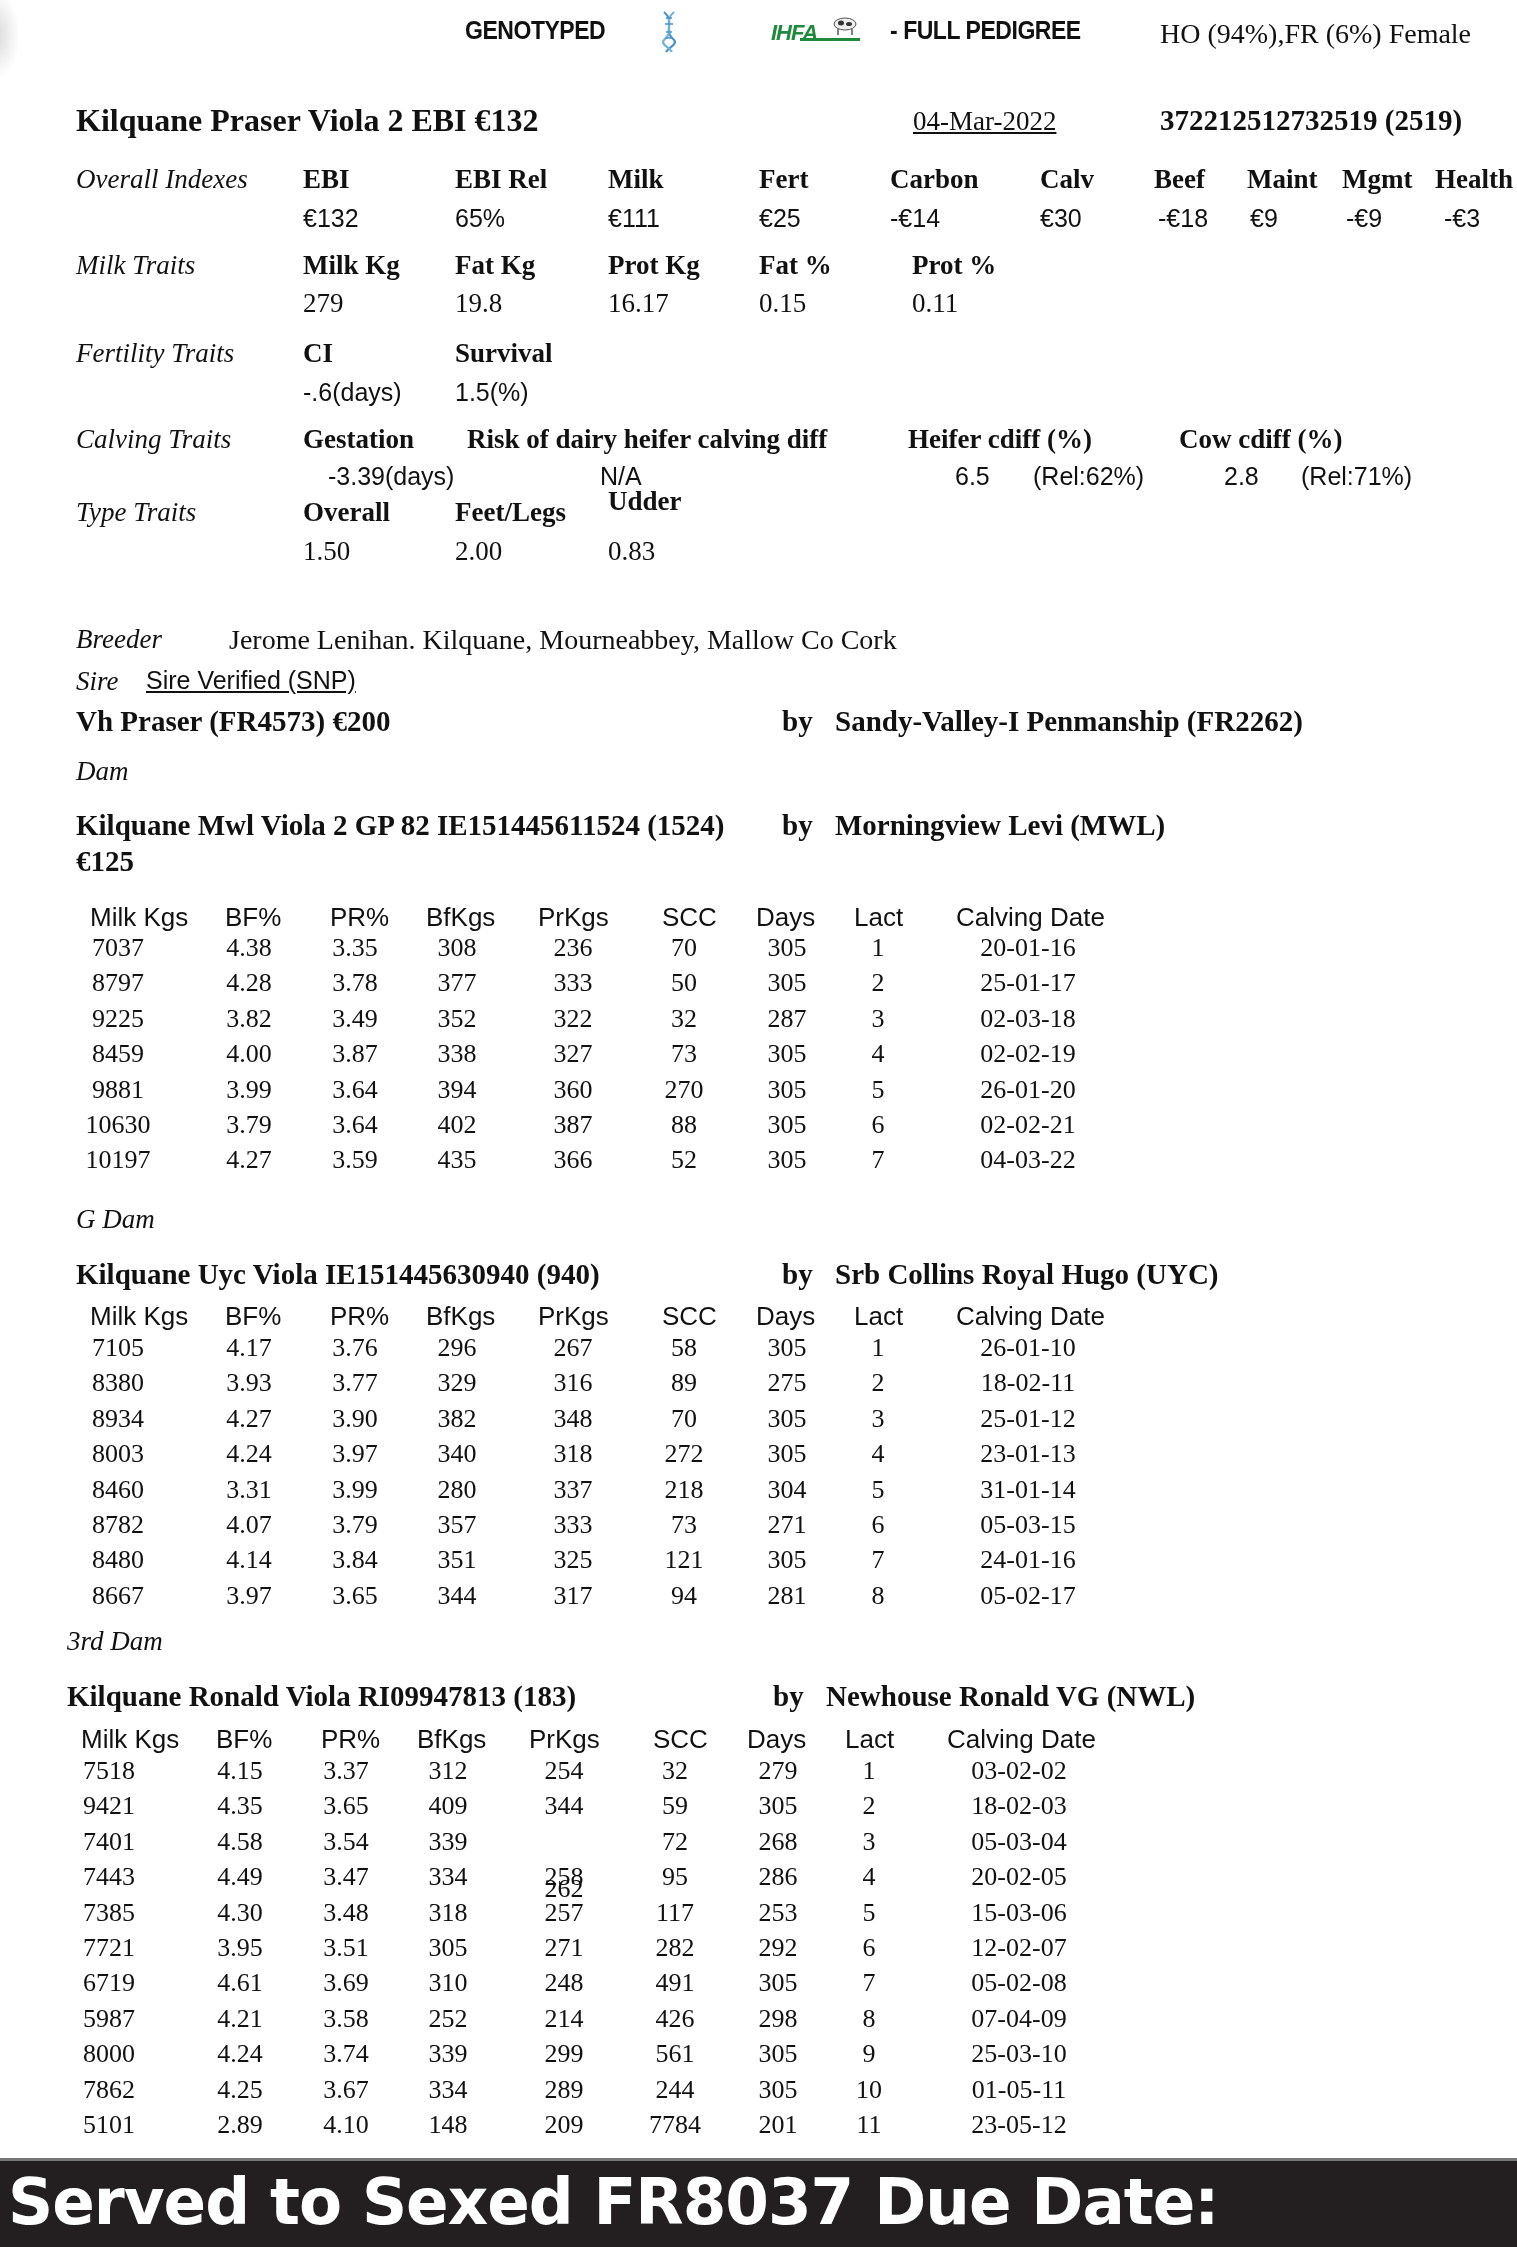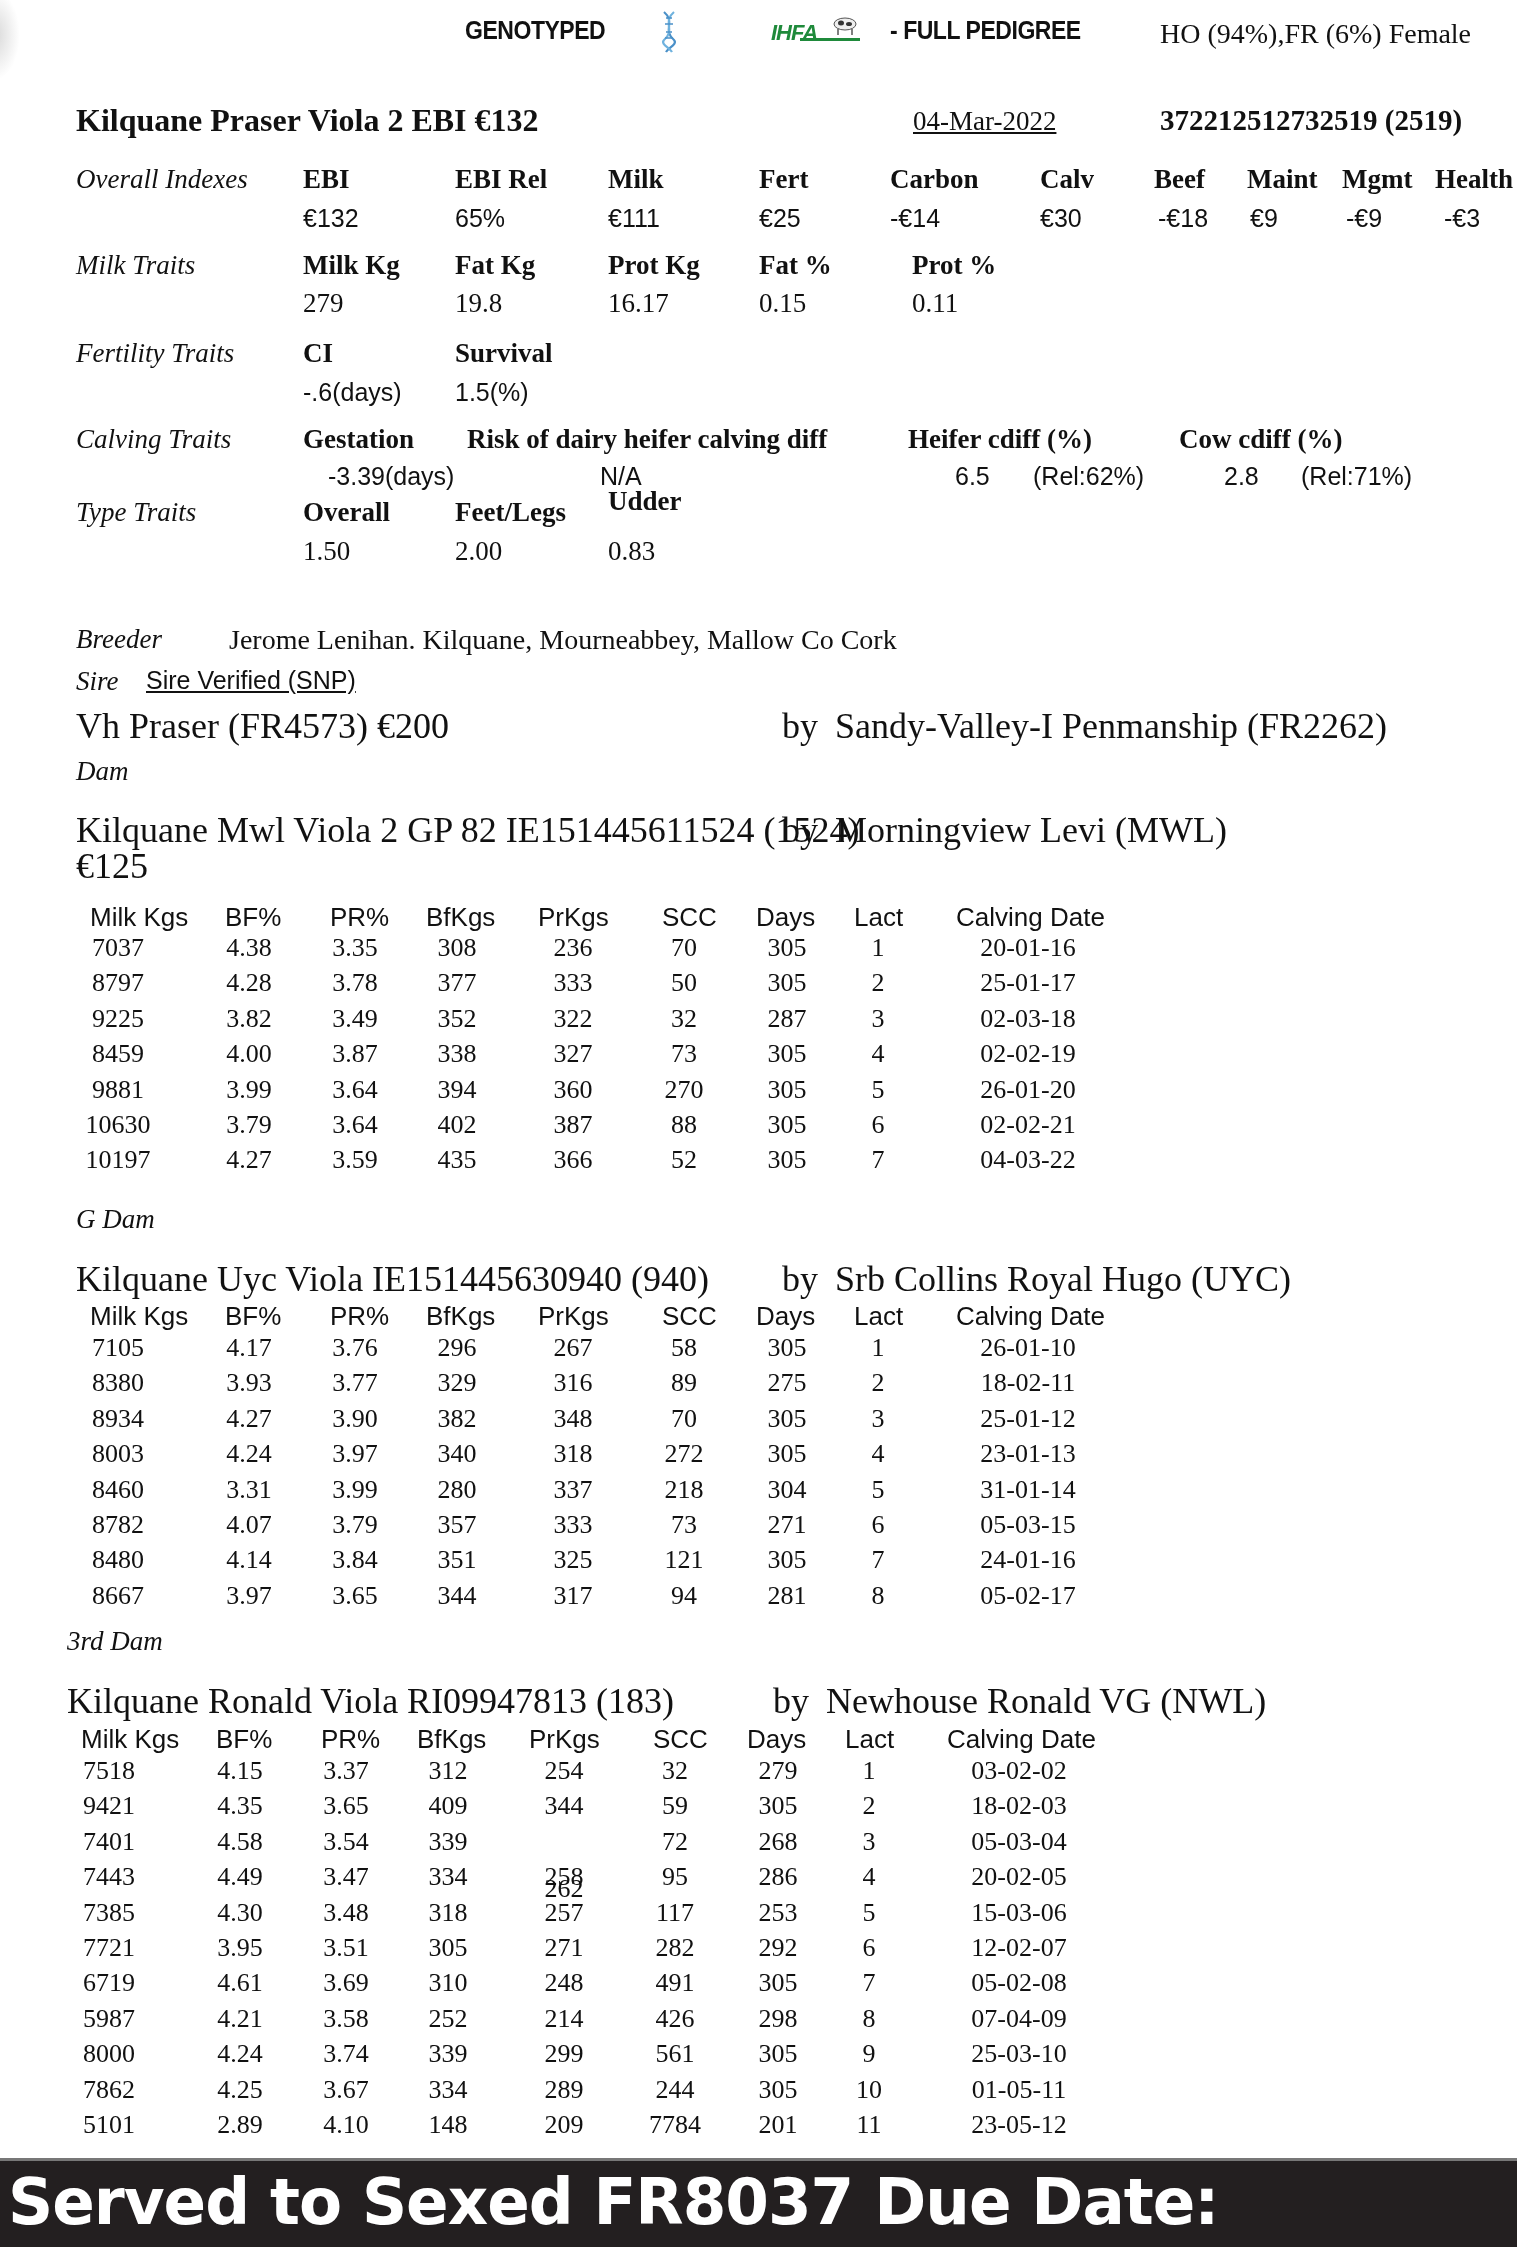--- a/index.html
+++ b/index.html
@@ -10,21 +10,21 @@
   .b { font-weight:bold;text-align:right; }
   .edge-shadow { position:absolute; left:-30px; top:-10px; width:50px; height:90px; border-radius:50%; background:radial-gradient(ellipse at center, #d8d8d8 0%, rgba(255,255,255,0) 70%); }
   .hdr-sans { font-family:"Liberation Sans", sans-serif; font-weight:bold; font-size:25px; letter-spacing:-0.5px; transform:scaleX(0.92); transform-origin:left center; }
   .ihfa { font-family:"Liberation Sans", sans-serif; font-weight:bold; font-style:italic; color:#1f8a3b; font-size:22px; letter-spacing:-1px; }
   .ihfa-line { position:absolute; height:3px; background:#1f8a3b; }
   .title { font-size:32px; font-weight:bold; }
   .lbl { font-size:27px; font-style:italic; }
   .colh { font-size:27px; font-weight:bold; }
   .val-sans { font-family:"Liberation Sans", sans-serif; font-size:25px; }
   .val-serif { font-family:"Liberation Serif", serif; font-size:27px; }
-  .name-line { font-size:36px; font-weight:normal; }
+  .name-line { font-size:29px; font-weight:bold; }
   .thead { font-family:"Liberation Sans", sans-serif; font-size:26px; }
   .tcell { font-family:"Liberation Serif", serif; font-size:26px; text-align:center; }
   .underline { text-decoration:underline; }
   .banner { position:absolute; left:0; top:2158px; width:1517px; height:89px; background:#231f20; border-top:3px solid #777; }
   .banner-text { position:absolute; left:8px; top:4px; color:#fff; font-family:"DejaVu Sans", sans-serif; font-weight:bold; font-size:64px; letter-spacing:-1px; transform:scaleX(0.98); transform-origin:left center; }
 </style>
 </head>
 <body>
 
 <div class="edge-shadow"></div>

